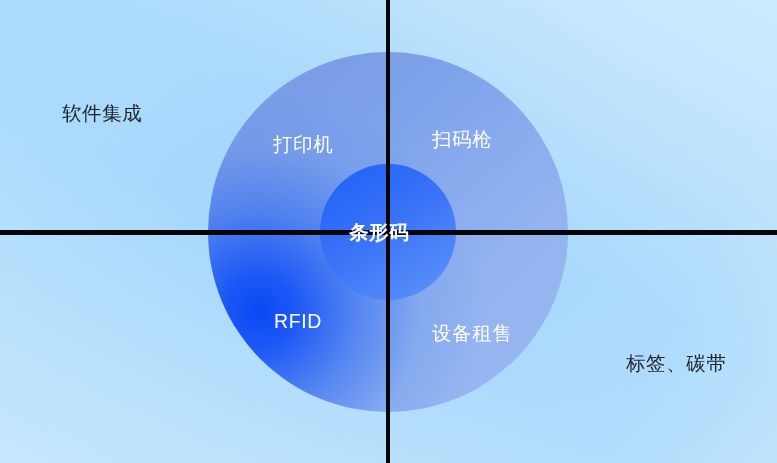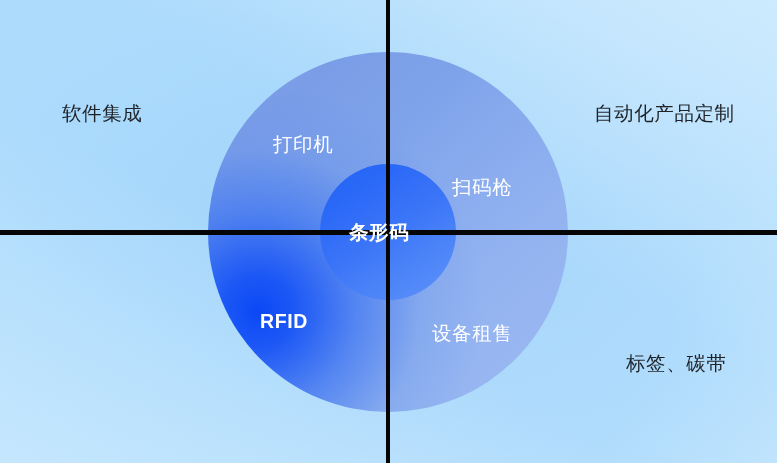--- a/index.html
+++ b/index.html
@@ -129,22 +129,22 @@
   }
 
   
   .lbl-sw-int   { left: 62px;  top: 104px; }
   .lbl-auto     { left: 594px; top: 104px; }
   .lbl-dev-int  { left: 62px;  top: 354px; }
   .lbl-media    { left: 626px; top: 354px; }
 
   
   .lbl-printer  { left: 273px; top: 135px; }
-  .lbl-scanner  { left: 452px; top: 130px; margin-top: 48px; }
-  .lbl-rfid     { left: 260px; top: 312px; font-weight: bold; }
+  .lbl-scanner  { left: 432px; top: 130px; }
+  .lbl-rfid     { left: 274px; top: 312px; }
   .lbl-rental   { left: 432px; top: 312px; margin-top: 12px; }
 
   
   .lbl-barcode  { left: 349px; top: 223px; }
 </style>
 </head>
 <body>
 
 <div id="stage">
 
@@ -152,21 +152,20 @@
   <div class="bg-tint-tr"></div>
   <div class="bg-tint-bl"></div>
 
   <div class="ring-outer"></div>
   <div class="ring-inner"></div>
 
   <div class="axis-v"></div>
   <div class="axis-h"></div>
 
   <div class="label label-outer lbl-sw-int">软件集成</div>
-  <div class="label label-outer lbl-auto">自动化产品定制</div>
   <div class="label label-outer lbl-media">标签、碳带</div>
 
   <div class="label label-ring lbl-printer">打印机</div>
   <div class="label label-ring lbl-scanner">扫码枪</div>
   <div class="label label-ring lbl-rfid">RFID</div>
   <div class="label label-ring lbl-rental">设备租售</div>
 
   <div class="label label-core lbl-barcode">条形码</div>
 
 </div>

